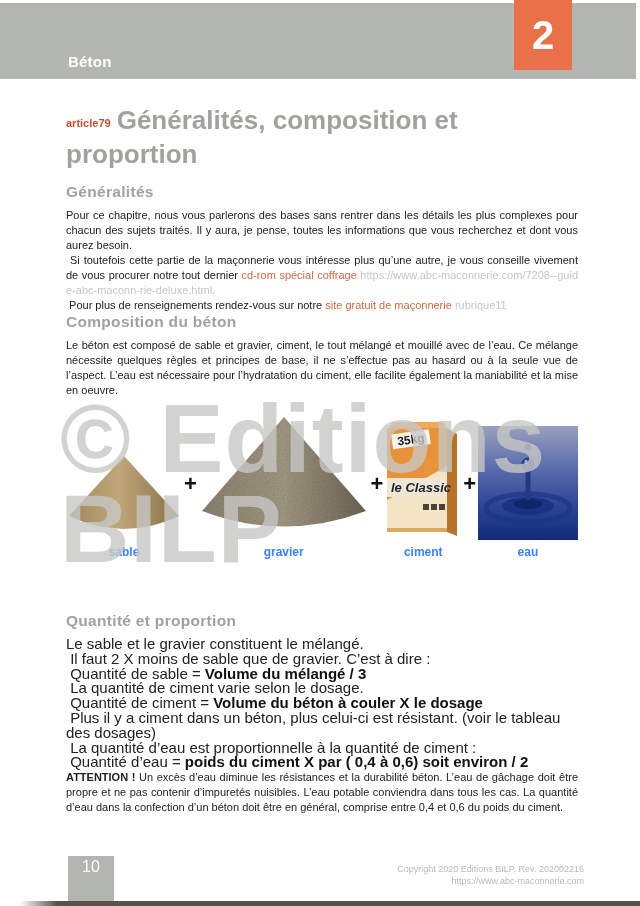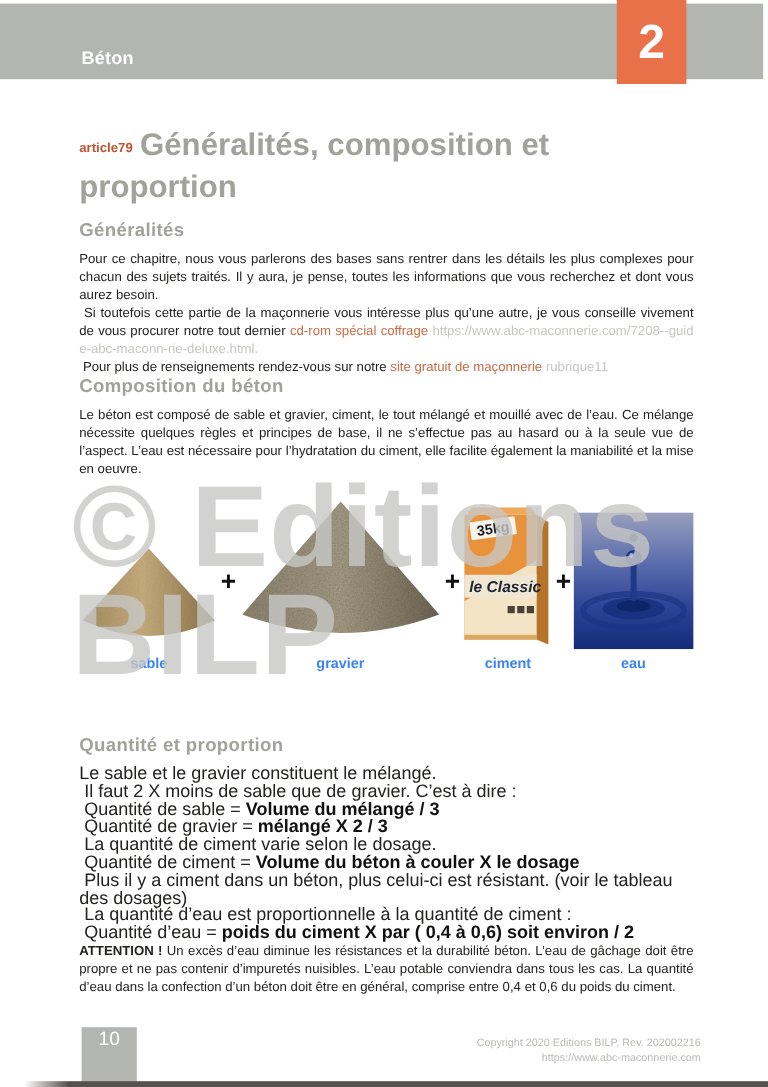--- a/index.html
+++ b/index.html
@@ -7,21 +7,21 @@
     width:640px;height:906px;
     background:#ffffff;
     font-family:"Liberation Sans",sans-serif;
     position:relative;
     overflow:hidden;
   }
   .page{position:absolute;inset:0;background:#fff;}
 
   
   .header-bar{
-    position:absolute;left:0;top:3px;width:636px;height:63px;
+    position:absolute;left:0;top:3px;width:636px;height:76px;
     background:#b3b5b1;
   }
   .chapter-title{
     position:absolute;left:68px;bottom:9px;
     color:#ffffff;font-size:15px;font-weight:bold;letter-spacing:.2px;
   }
   .chapter-num{
     position:absolute;left:514px;top:0;width:58px;height:70px;
     background:#e8714a;color:#ffffff;
     display:flex;align-items:center;justify-content:center;
@@ -230,21 +230,20 @@
 
       <div class="watermark"><span>© Editions</span><span class="wm2">BILP</span></div>
     </div>
 
     <h2 class="sec">Quantité et proportion</h2>
 
     <div>
       <div class="formula-line"><span>Le sable et le gravier constituent le mélangé.</span><b></b></div>
       <div class="formula-line"><span> Il faut 2 X moins de sable que de gravier. C’est à dire :</span><b></b></div>
       <div class="formula-line"><span> Quantité de sable = </span><b>Volume du mélangé / 3</b></div>
-      <div class="formula-line"><span> Quantité de gravier = </span><b>mélangé X 2 / 3</b></div>
       <div class="formula-line"><span> La quantité de ciment varie selon le dosage.</span><b></b></div>
       <div class="formula-line"><span> Quantité de ciment = </span><b>Volume du béton à couler X le dosage</b></div>
       <div class="formula-line"><span> Plus il y a ciment dans un béton, plus celui-ci est résistant. (voir le tableau des dosages)</span><b></b></div>
       <div class="formula-line"><span> La quantité d’eau est proportionnelle à la quantité de ciment :</span><b></b></div>
       <div class="formula-line"><span> Quantité d’eau = </span><b>poids du ciment X par ( 0,4 à 0,6) soit environ / 2</b></div>
     </div>
 
     <p class="body attention"><b>ATTENTION !</b><span> Un excès d’eau diminue les résistances et la durabilité béton. L’eau de gâchage doit être propre et ne pas contenir d’impuretés nuisibles. L’eau potable conviendra dans tous les cas. La quantité d’eau dans la confection d’un béton doit être en général, comprise entre 0,4 et 0,6 du poids du ciment.</span></p>
 
   </div>

